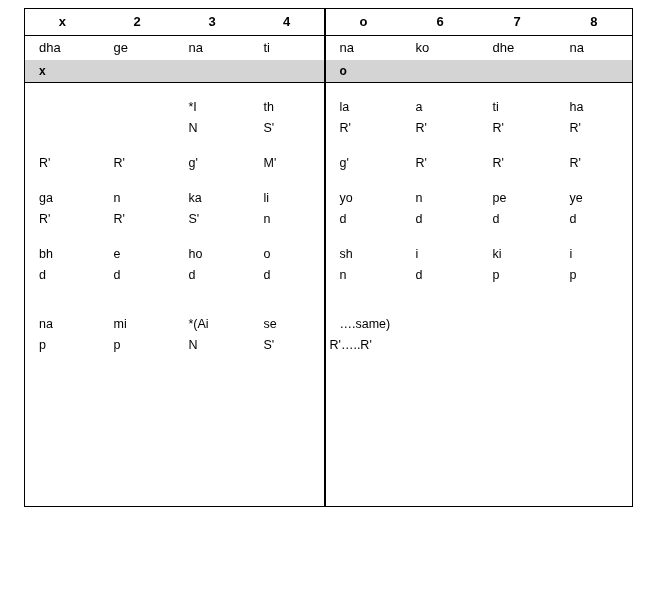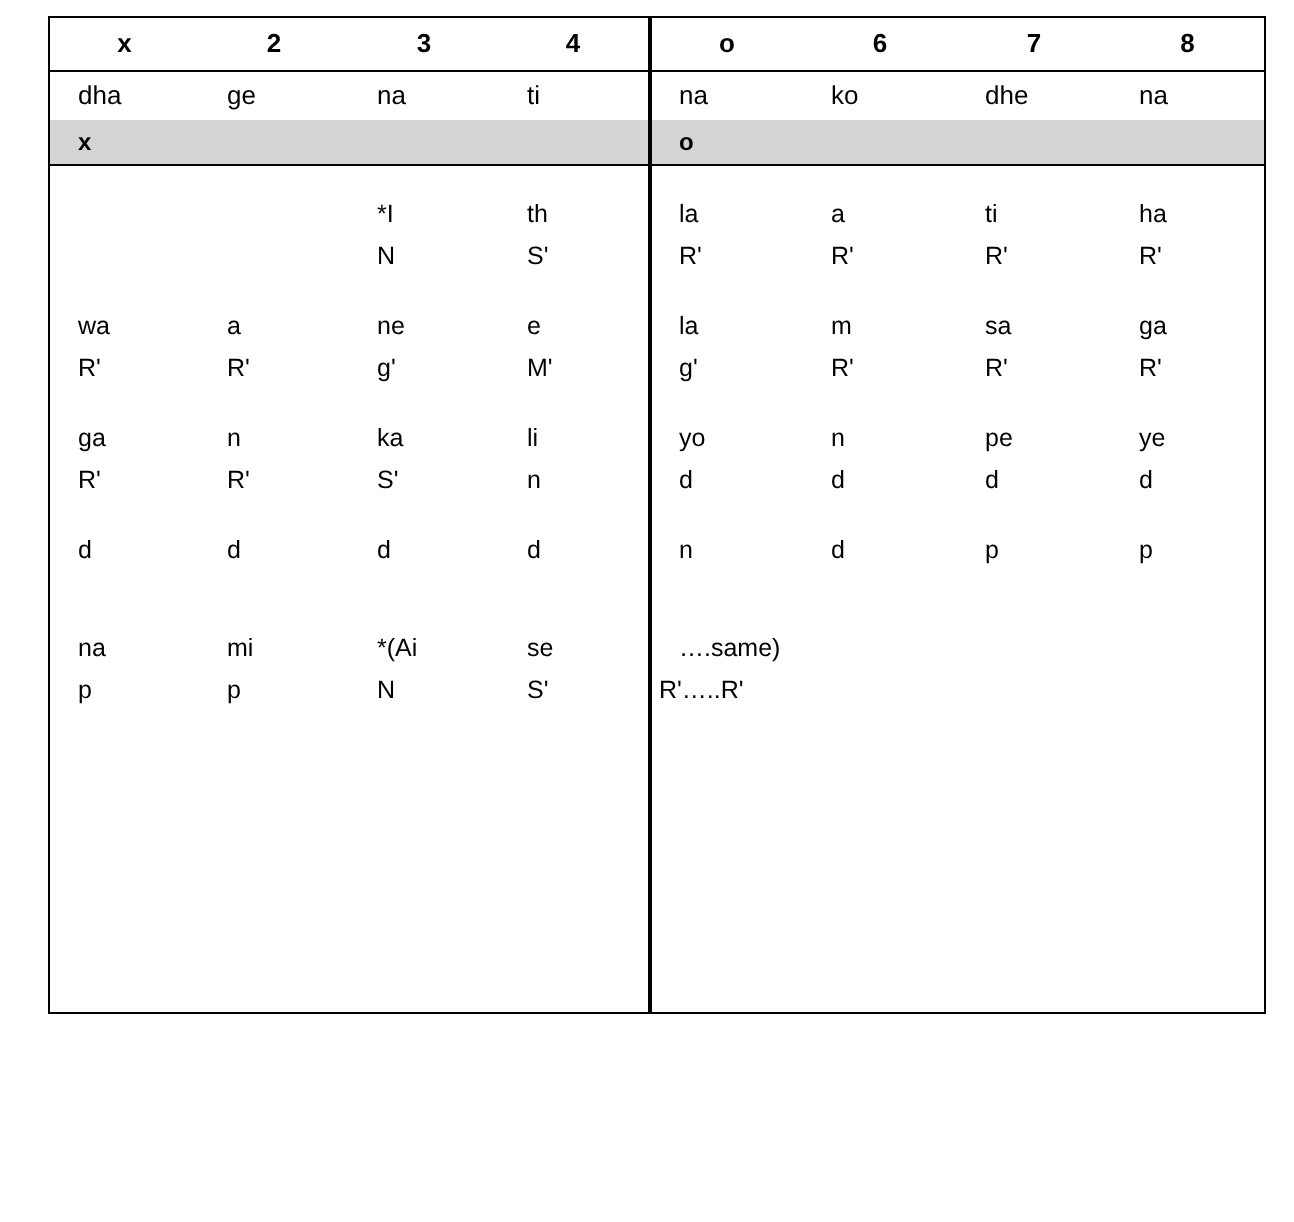--- a/index.html
+++ b/index.html
@@ -157,30 +157,20 @@
           <td></td>
           <td></td>
           <td></td>
         <td class="half-divider"></td>
           <td></td>
           <td></td>
           <td></td>
       </tr>
 
       <tr class="data-row">
-        <td>wa</td>
-        <td>a</td>
-        <td>ne</td>
-        <td>e</td>
-        <td class="half-divider">la</td>
-        <td>m</td>
-        <td>sa</td>
-        <td>ga</td>
-      </tr>
-      <tr class="data-row">
         <td>R'</td>
         <td>R'</td>
         <td>g'</td>
         <td>M'</td>
         <td class="half-divider">g'</td>
         <td>R'</td>
         <td>R'</td>
         <td>R'</td>
       </tr>
       <tr class="spacer">
@@ -219,20 +209,30 @@
           <td></td>
           <td></td>
           <td></td>
         <td class="half-divider"></td>
           <td></td>
           <td></td>
           <td></td>
       </tr>
 
       <tr class="data-row">
+        <td>bh</td>
+        <td>e</td>
+        <td>ho</td>
+        <td>o</td>
+        <td class="half-divider">sh</td>
+        <td>i</td>
+        <td>ki</td>
+        <td>i</td>
+      </tr>
+      <tr class="data-row">
         <td>d</td>
         <td>d</td>
         <td>d</td>
         <td>d</td>
         <td class="half-divider">n</td>
         <td>d</td>
         <td>p</td>
         <td>p</td>
       </tr>
       <tr class="spacer">

